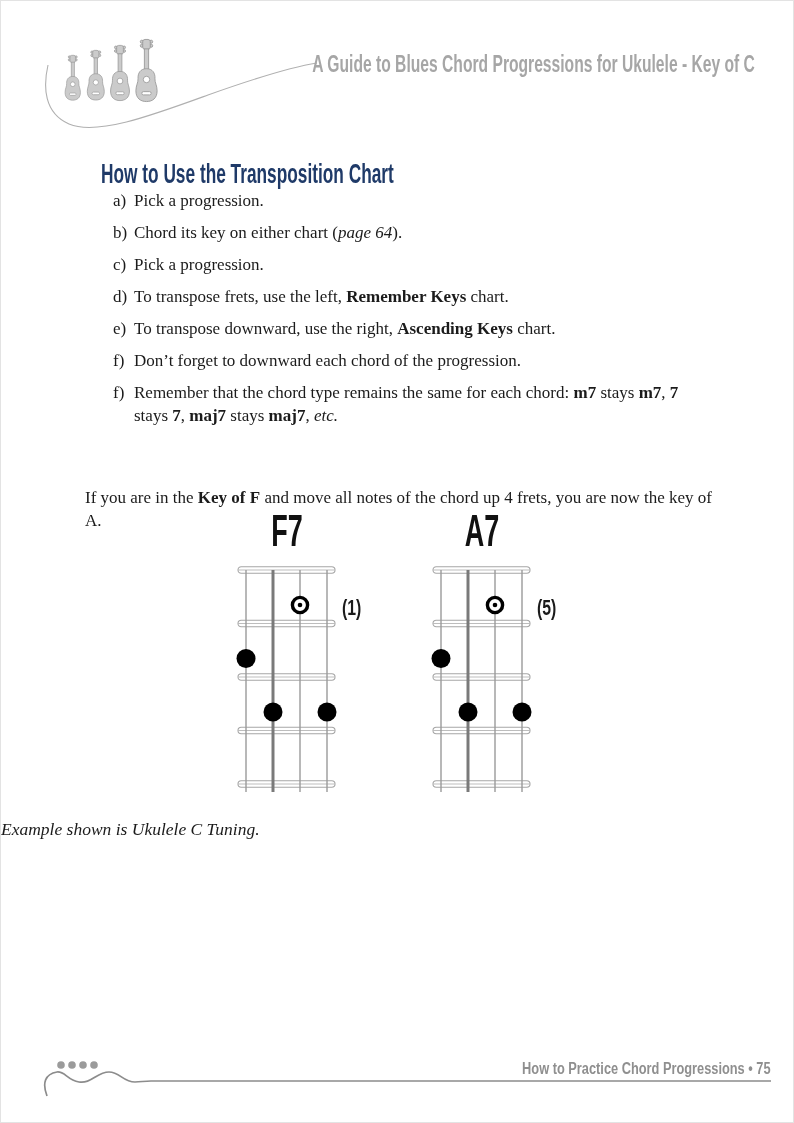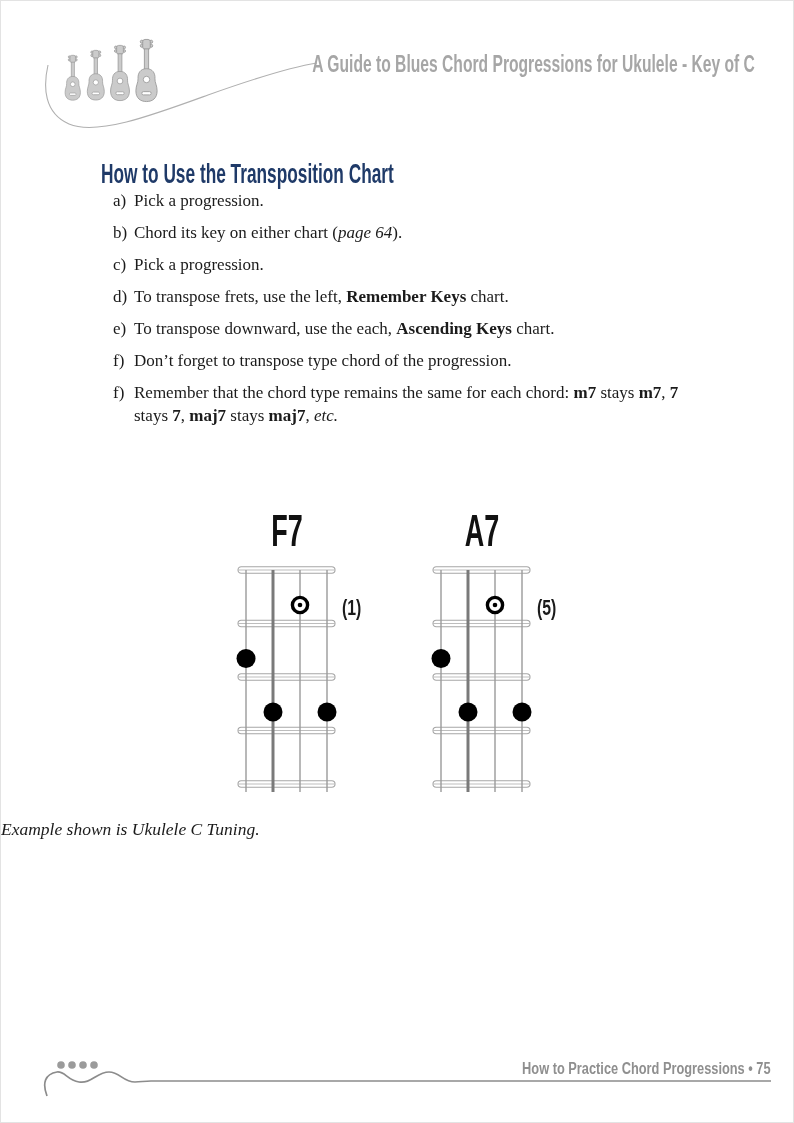--- a/index.html
+++ b/index.html
@@ -118,33 +118,34 @@
       <div class="li">
         <span class="li-label">c)</span>
         <span class="li-text"><span class="seg-n">Pick a progression.</span></span>
       </div>
       <div class="li">
         <span class="li-label">d)</span>
         <span class="li-text"><span class="seg-n">To transpose frets, use the left, </span><span class="seg-b">Remember Keys</span><span class="seg-n"> chart.</span></span>
       </div>
       <div class="li">
         <span class="li-label">e)</span>
-        <span class="li-text"><span class="seg-n">To transpose downward, use the each, </span><span class="seg-b">Ascending Keys</span><span class="seg-n"> chart.</span></span>
+        <span class="li-text"><span class="seg-n">To transpose downward, use the right, </span><span class="seg-b">Ascending Keys</span><span class="seg-n"> chart.</span></span>
       </div>
       <div class="li">
         <span class="li-label">f)</span>
-        <span class="li-text"><span class="seg-n">Don’t forget to transpose type chord of the progression.</span></span>
+        <span class="li-text"><span class="seg-n">Don’t forget to downward each chord of the progression.</span></span>
       </div>
       <div class="li">
         <span class="li-label">f)</span>
         <span class="li-text"><span class="seg-n">Remember that the chord type remains the same for each chord: </span><span class="seg-b">m7</span><span class="seg-n"> stays </span><span class="seg-b">m7</span><span class="seg-n">, </span><span class="seg-b">7</span><span class="seg-n"> stays </span><span class="seg-b">7</span><span class="seg-n">, </span><span class="seg-b">maj7</span><span class="seg-n"> stays </span><span class="seg-b">maj7</span><span class="seg-n">, </span><span class="seg-i">etc.</span></span>
       </div>
     </div>
 
 
+  <p class="para" id="para1"><span class="seg-n">If you are in the </span><span class="seg-b">Key of F</span><span class="seg-n"> and move all notes of the chord up 4 frets, you are now the key of A.</span></p>
 
   <div id="chords-root">
       <div class="chord" style="left: 233px;">
         <div class="chord-name">F7</div>
         <svg width="150" height="240" viewBox="0 0 150 240">
           <rect x="4" y="1.7999999999999998" width="97" height="6.4" rx="3.2" fill="#ffffff" stroke="#a6a6a6" stroke-width="1.1"></rect>
           <line x1="4" y1="5" x2="101" y2="5" stroke="#bdbdbd" stroke-width="1"></line>
           <rect x="4" y="55.3" width="97" height="6.4" rx="3.2" fill="#ffffff" stroke="#a6a6a6" stroke-width="1.1"></rect>
           <line x1="4" y1="58.5" x2="101" y2="58.5" stroke="#bdbdbd" stroke-width="1"></line>
           <rect x="4" y="108.8" width="97" height="6.4" rx="3.2" fill="#ffffff" stroke="#a6a6a6" stroke-width="1.1"></rect>

